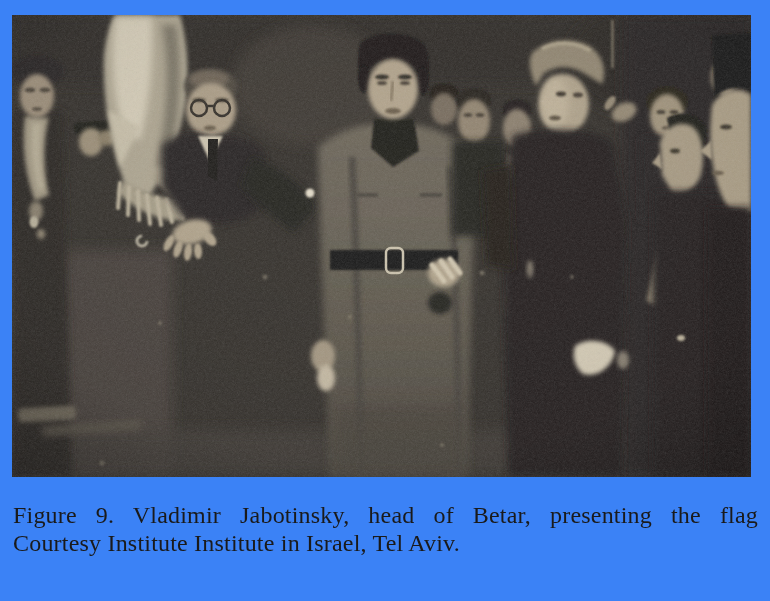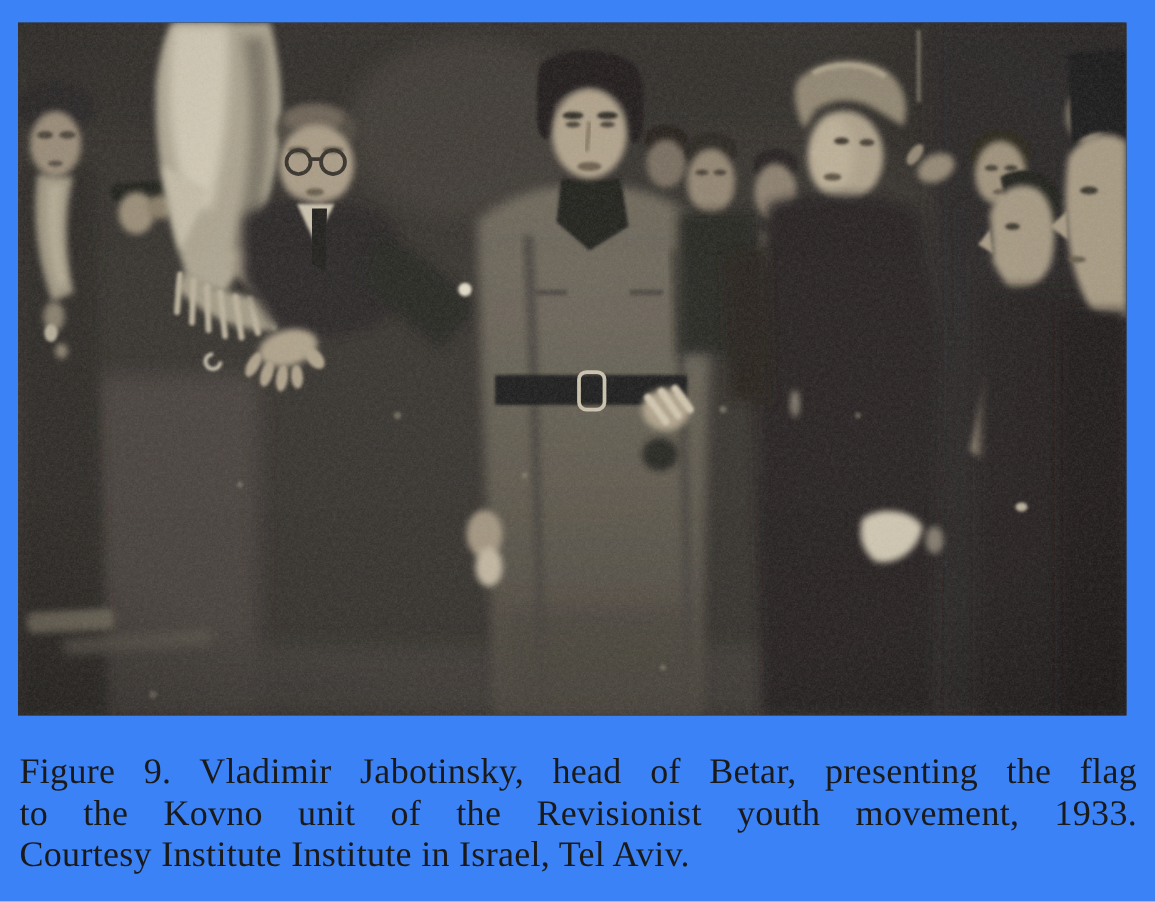--- a/index.html
+++ b/index.html
@@ -273,18 +273,17 @@
         </g>
 
         <rect width="739" height="462" fill="url(#vig)"></rect>
         <rect width="739" height="462" filter="url(#grainF)" opacity="0.14"></rect>
         <rect width="739" height="462" filter="url(#grainC)" opacity="0.08"></rect>
       </svg>
     </div>
 
     <figcaption class="caption">
       <div class="cap-line just">Figure 9.  Vladimir Jabotinsky, head of Betar, presenting the flag</div>
-      <div class="cap-line just">to the Kovno unit of the Revisionist youth movement, 1933.</div>
       <div class="cap-line">Courtesy Institute Institute in Israel, Tel Aviv.</div>
     </figcaption>
   </figure>
 
 </div>
 
 </body></html>

